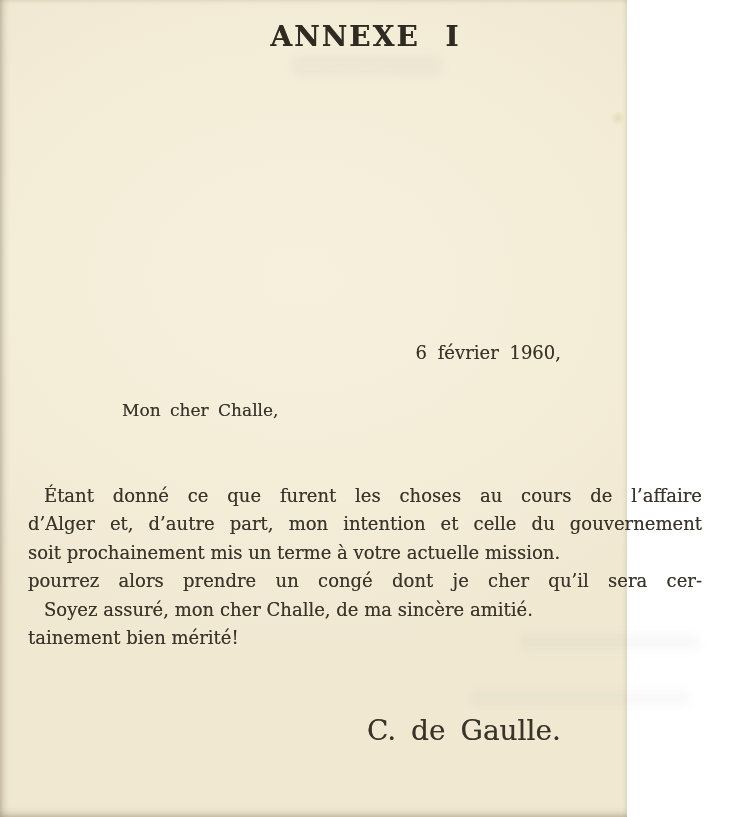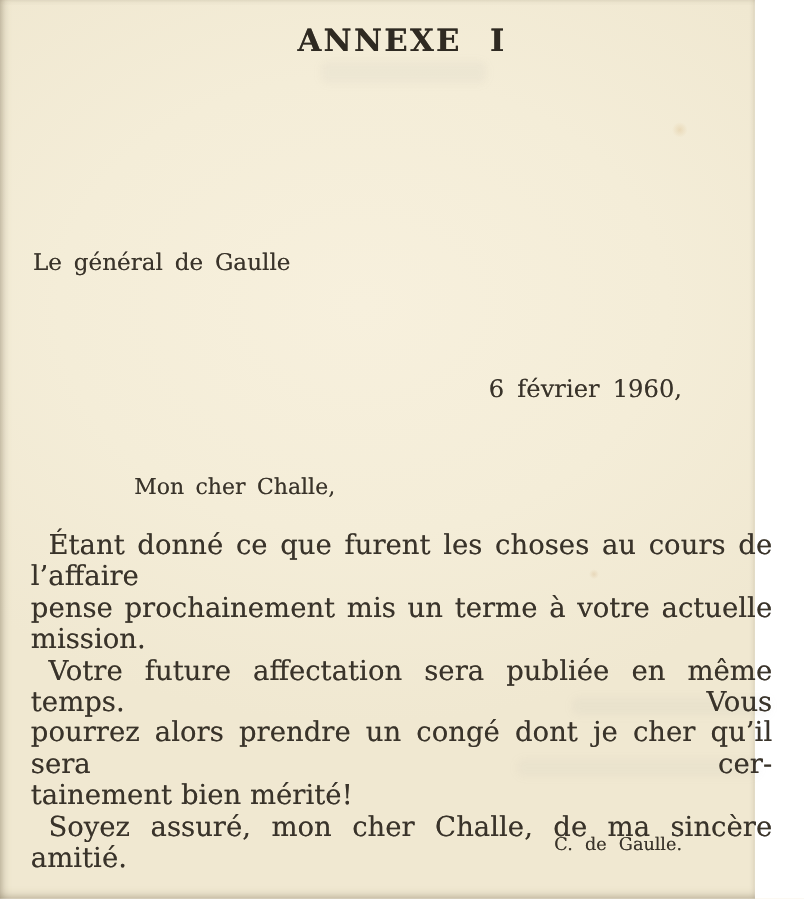--- a/index.html
+++ b/index.html
@@ -4,21 +4,21 @@
 <style>
   html, body {
     margin: 0;
     padding: 0;
     width: 731px;
     height: 817px;
     overflow: hidden;
   }
   .page {
     position: relative;
-    width: 686px;
+    width: 627px;
     height: 817px;
     background:
       radial-gradient(circle 10px at 618px 118px, rgba(210,172,110,.28), rgba(210,172,110,0) 70%),
       radial-gradient(circle 6px at 540px 522px, rgba(190,140,80,.20), rgba(190,140,80,0) 75%),
       radial-gradient(ellipse 500px 380px at 48% 34%, #f7f0dd 0%, #f4edd8 55%, #f0e8d1 100%),
       #f3ecd7;
     box-shadow:
       inset 7px 0 9px -6px rgba(120,108,84,.55),
       inset 0 -7px 9px -6px rgba(120,108,84,.5),
       inset -4px 0 7px -6px rgba(120,108,84,.35),
@@ -54,83 +54,82 @@
     top: 226px;
     left: 30px;
     font-size: 21px;
     word-spacing: 4px;
     text-shadow: 0 0 .5px rgba(57,51,42,.6);
   }
   .date {
     position: absolute;
     top: 342px;
     right: 66px;
-    font-size: 22px;
+    font-size: 18px;
     word-spacing: 5px;
     text-shadow: 0 0 .5px rgba(57,51,42,.6);
   }
   .salutation {
     position: absolute;
-    top: 430px;
+    top: 400px;
     left: 122px;
-    font-size: 20px;
+    font-size: 17px;
     word-spacing: 4px;
     text-shadow: 0 0 .5px rgba(57,51,42,.6);
     text-align: right;
   }
   .body {
     position: absolute;
     top: 482px;
     left: 28px;
     width: 674px;
-    font-size: 25px;
+    font-size: 18px;
     line-height: 28.4px;
     text-shadow: 0 0 .5px rgba(57,51,42,.6);
   }
   .bodyline {
     text-align: justify;
     text-align-last: justify;
     white-space: normal;
   }
   .bodyline.para-end {
     text-align-last: left;
   }
   .bodyline.para-start {
     text-indent: 16px;
   }
   .signature {
     position: absolute;
-    top: 758px;
+    top: 714px;
     right: 66px;
-    font-size: 16px;
+    font-size: 28px;
     word-spacing: 6px;
     text-shadow: 0 0 .5px rgba(57,51,42,.6);
   }
 </style>
 </head>
 <body>
 
 <div class="page">
 
   <div class="smudge s1"></div>
   <div class="smudge s2"></div>
   <div class="smudge s3"></div>
 
   <div class="title">ANNEXE I</div>
 
-  <div class="sender">Le général de Gaulle</div>
 
   <div class="date">6 février 1960,</div>
 
   <div class="salutation">Mon cher Challe,</div>
 
   <div class="body">
     <div class="bodyline para-start">Étant donné ce que furent les choses au cours de l’affaire</div>
-    <div class="bodyline para-end">pense prochainement mis un terme à votre actuelle mission.</div>
-    <div class="bodyline para-start">Votre future affectation sera publiée en même temps. Vous</div>
+    <div class="bodyline">d’Alger et, d’autre part, mon intention et celle du gouvernement</div>
+    <div class="bodyline para-end">soit prochainement mis un terme à votre actuelle mission.</div>
     <div class="bodyline">pourrez alors prendre un congé dont je cher qu’il sera cer-</div>
+    <div class="bodyline para-start para-end">Soyez assuré, mon cher Challe, de ma sincère amitié.</div>
     <div class="bodyline para-end">tainement bien mérité!</div>
-    <div class="bodyline para-start para-end">Soyez assuré, mon cher Challe, de ma sincère amitié.</div>
   </div>
 
   <div class="signature">C. de Gaulle.</div>
 
 </div>
 
 </body></html>

